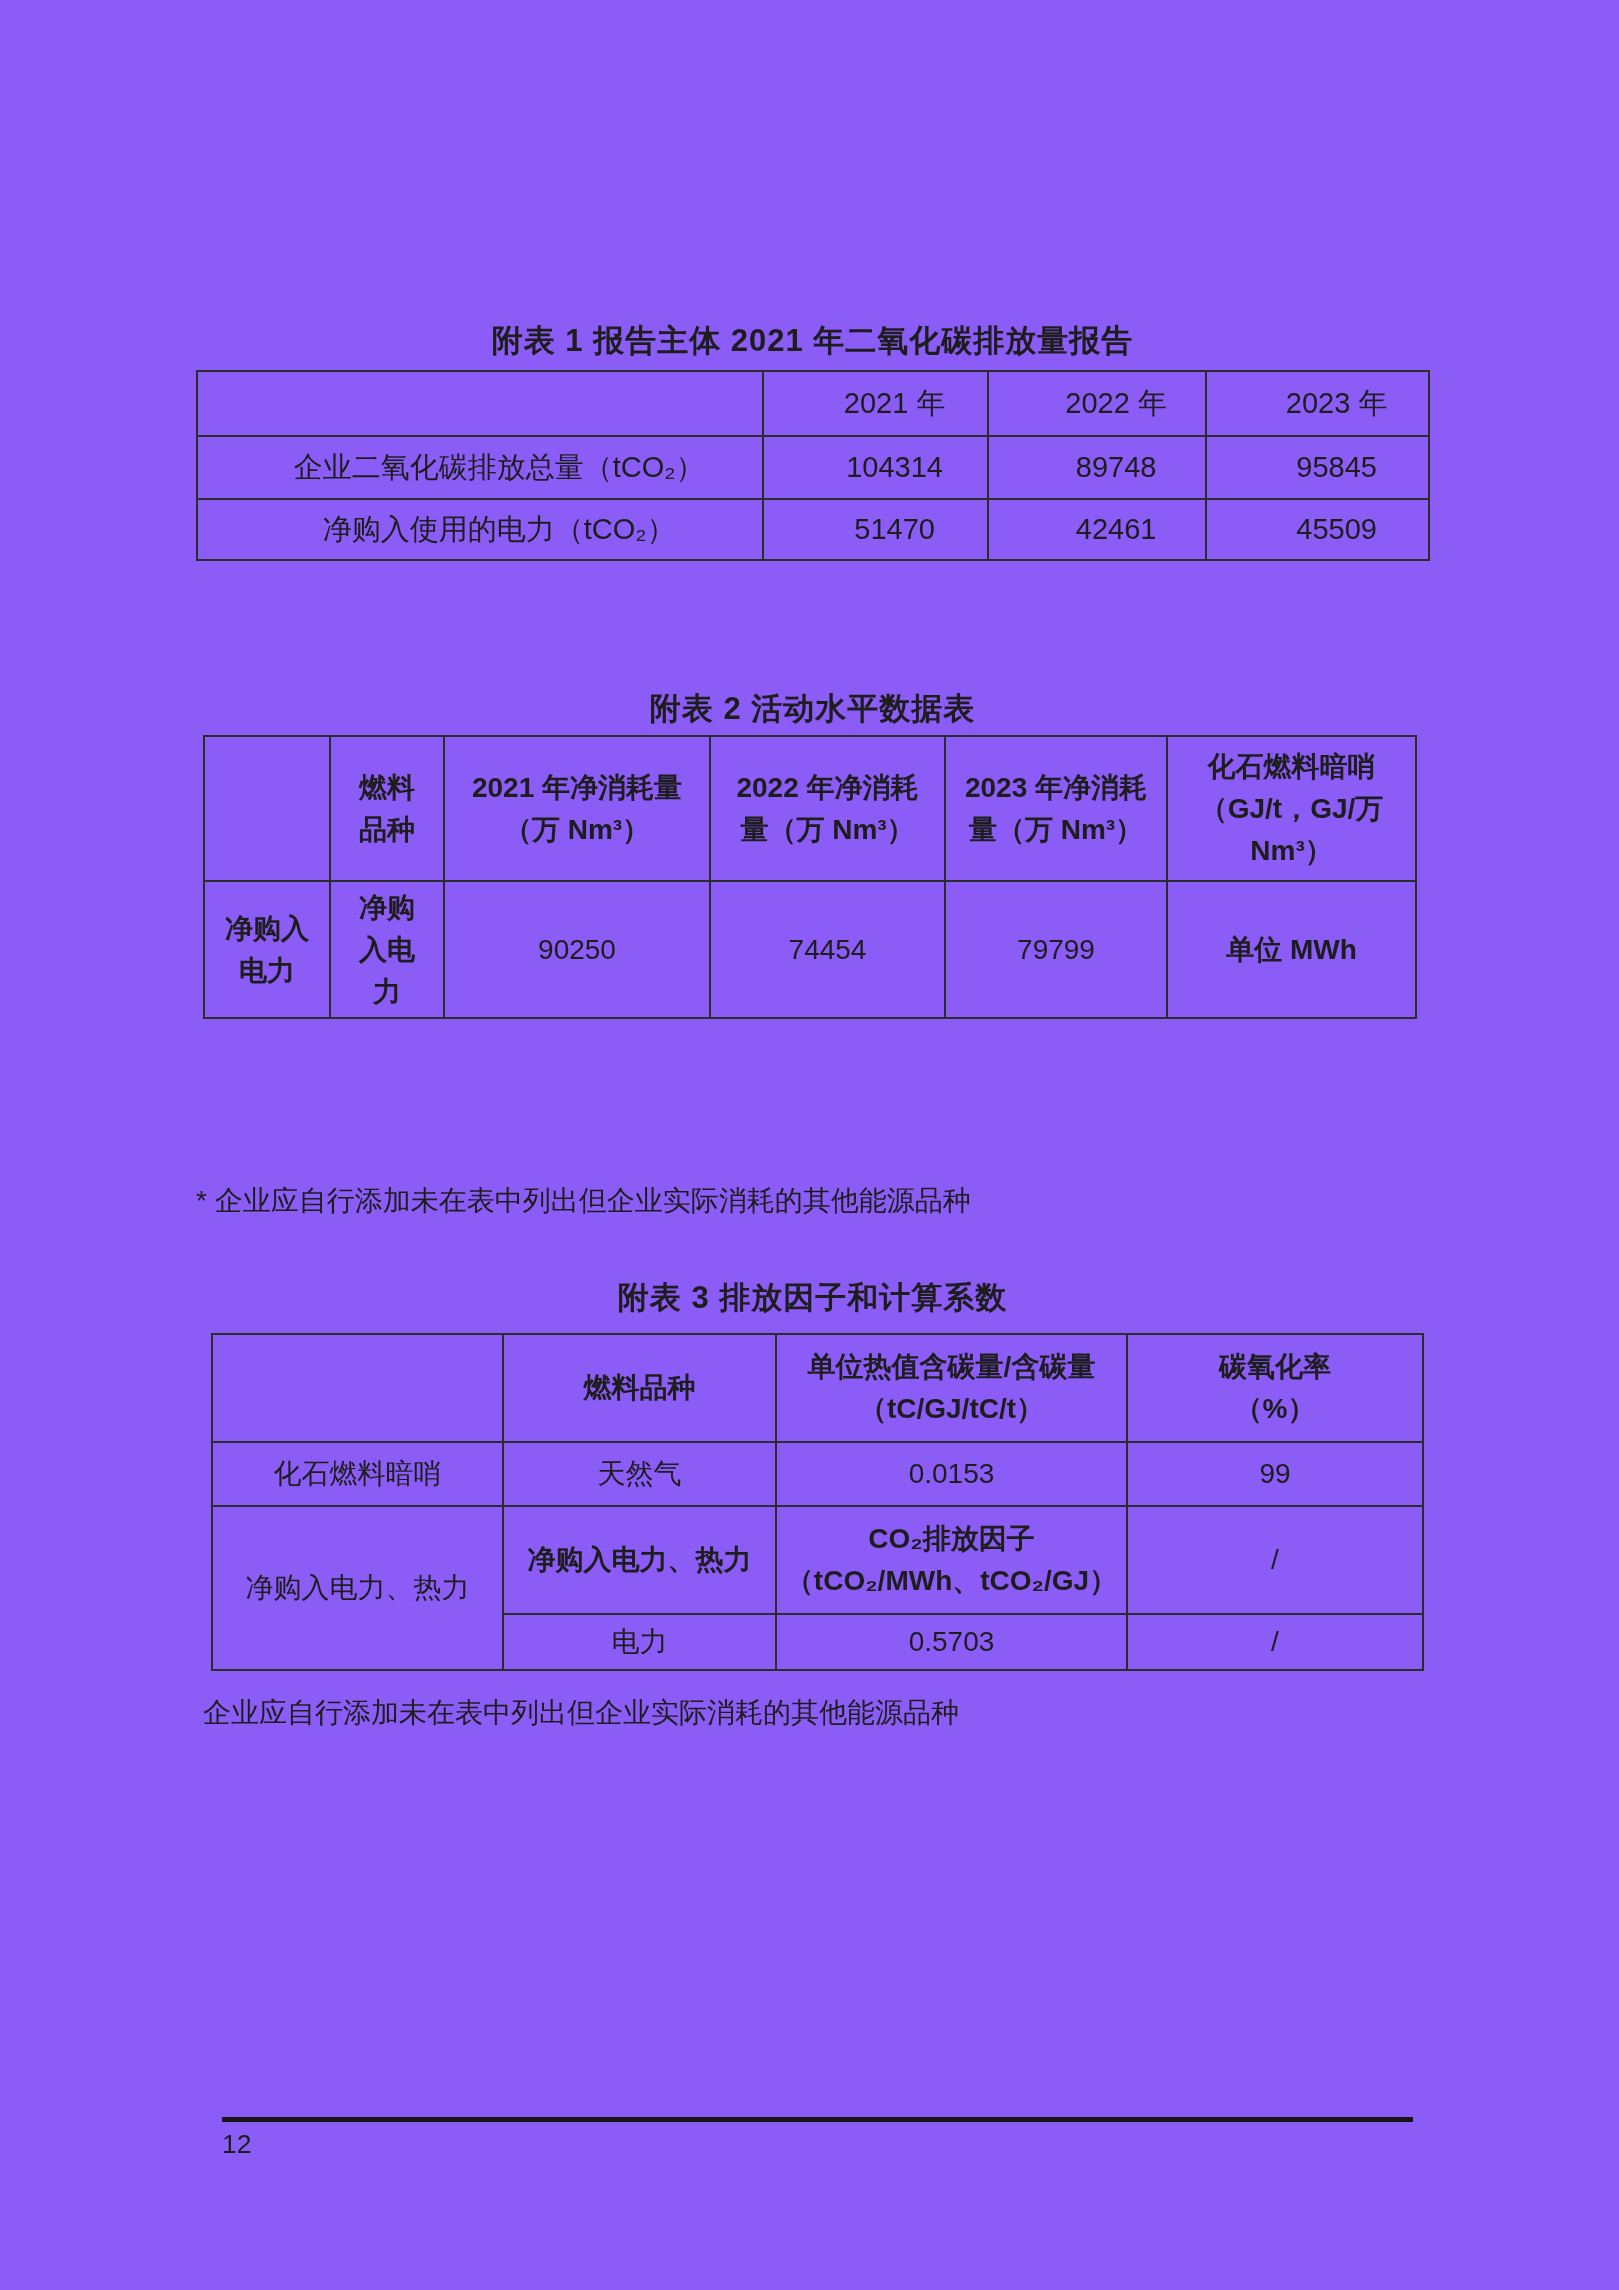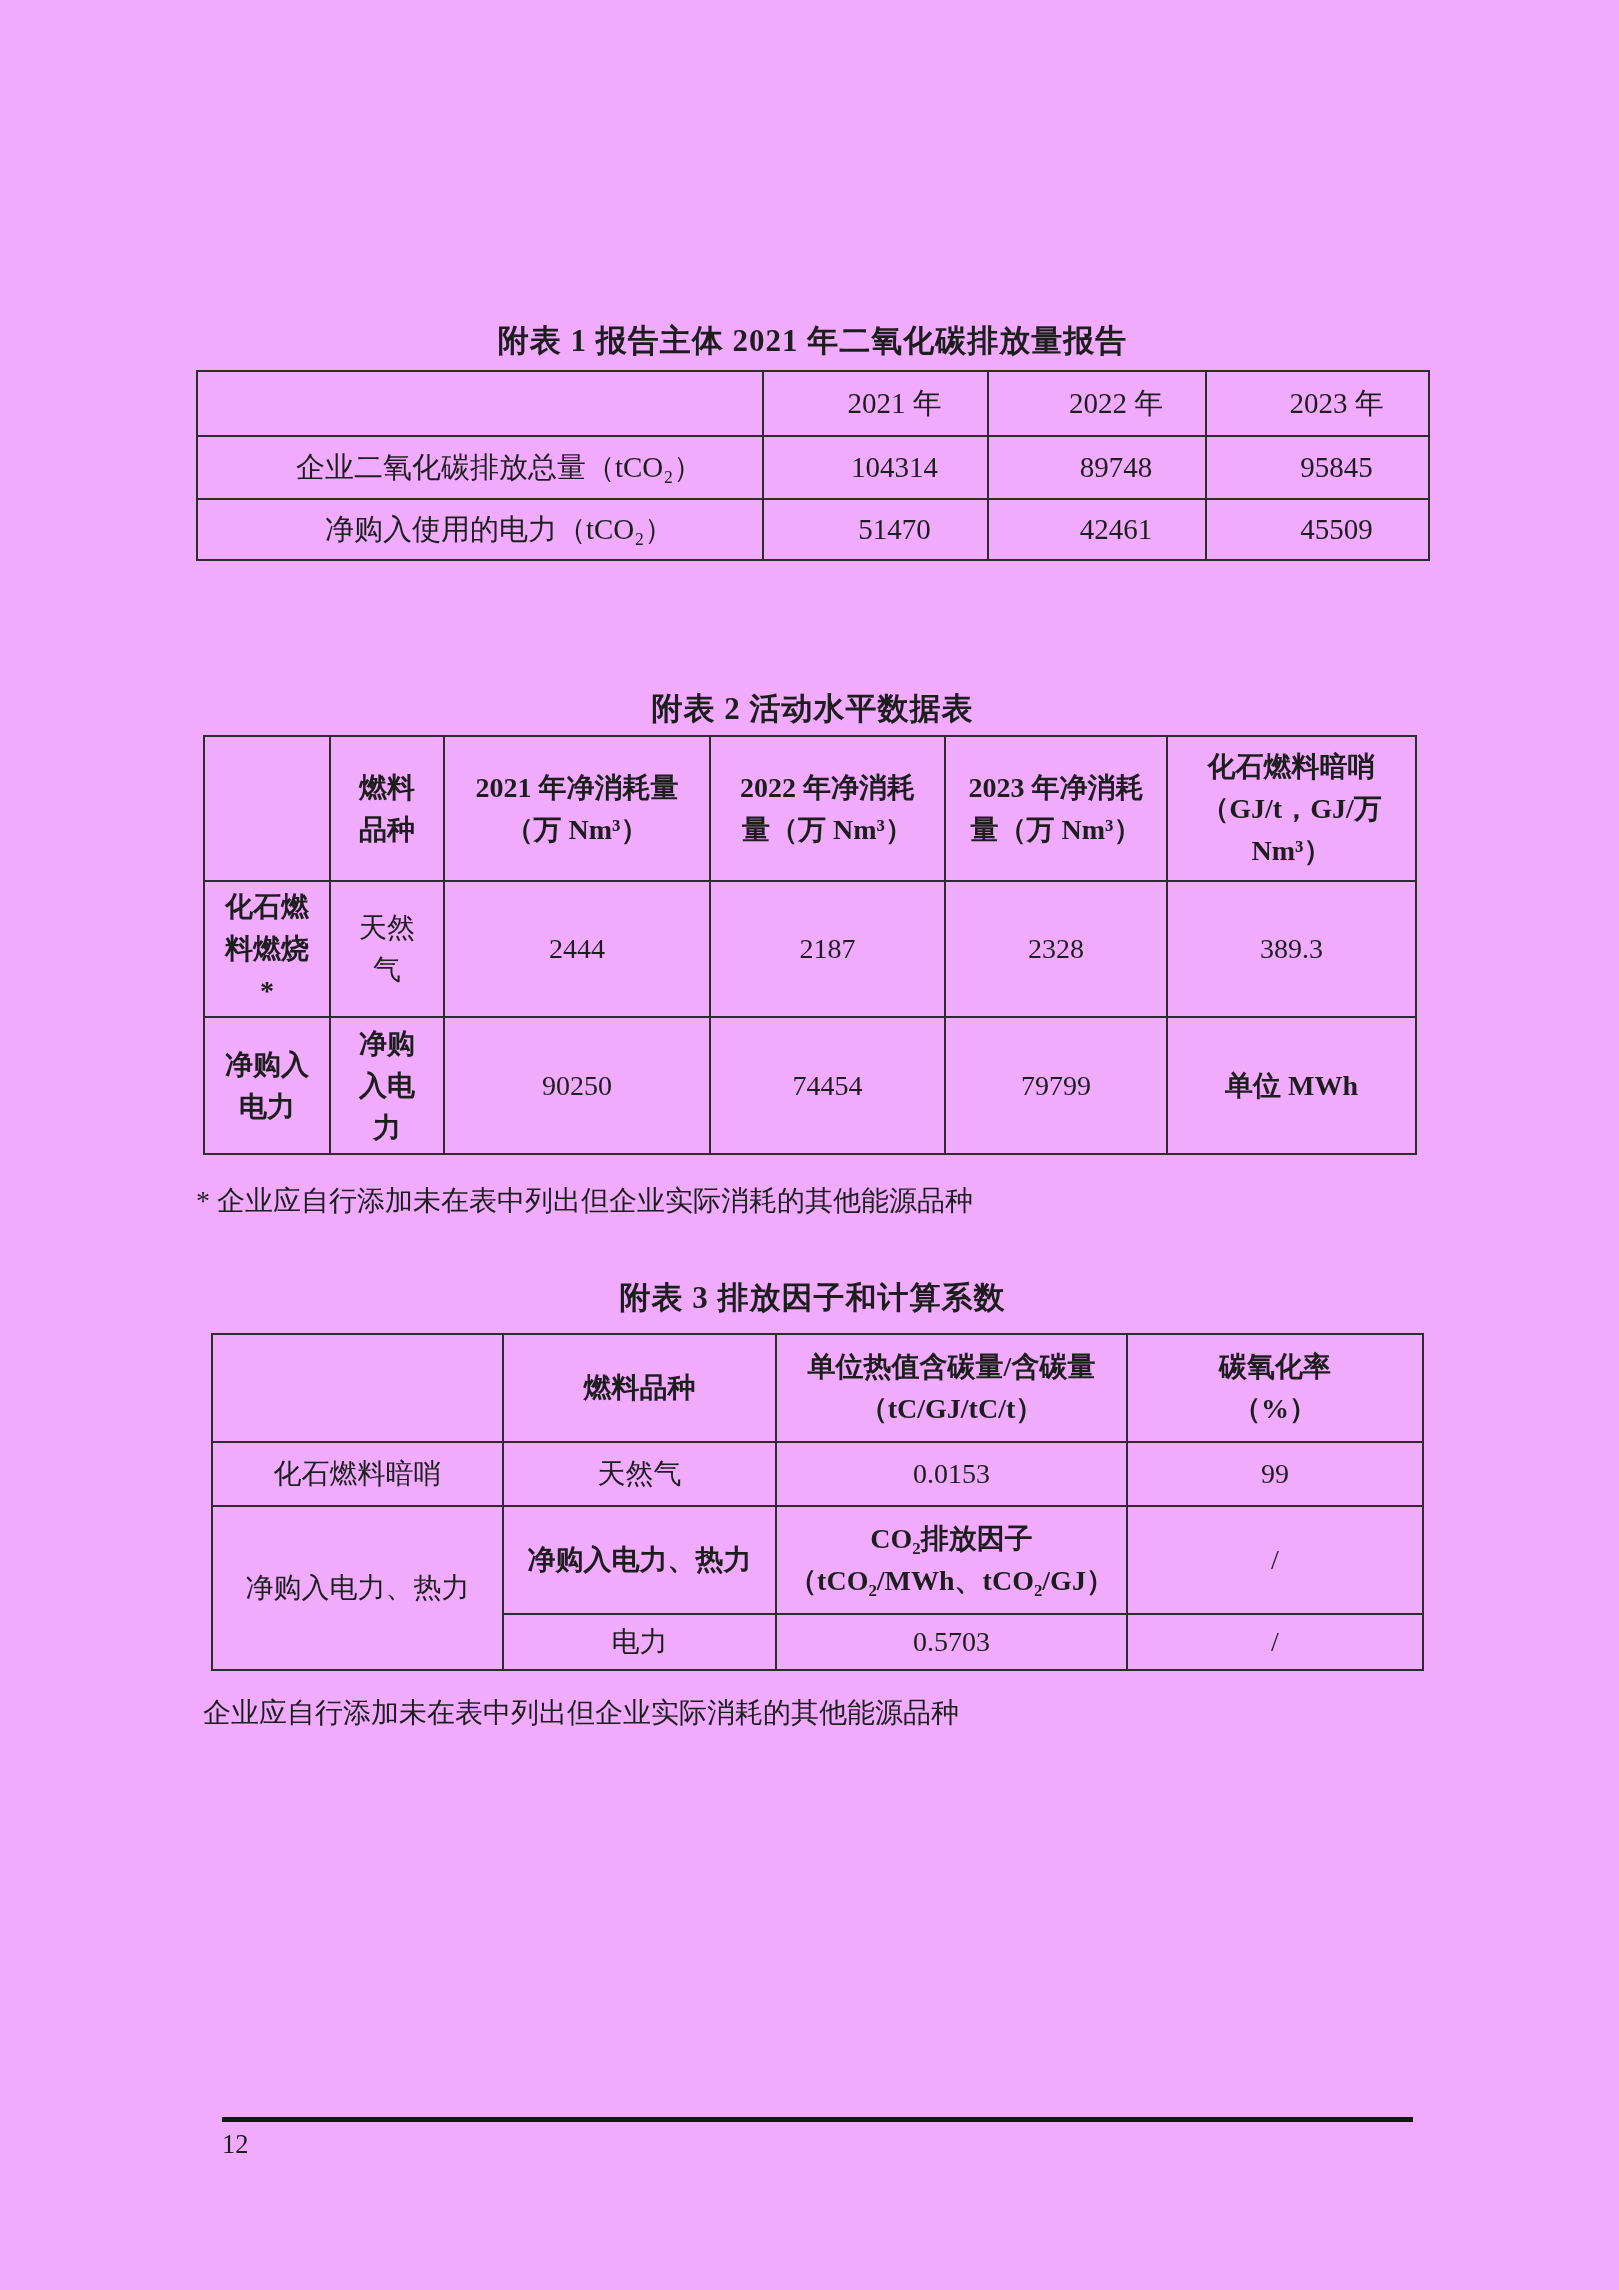--- a/index.html
+++ b/index.html
@@ -1,21 +1,21 @@
 <!DOCTYPE html>
 <html><head>
 <meta charset="utf-8">
 <style>
   html,body{margin:0;padding:0;background:#e8e8e8;}
   .page{
     position:relative;
     width:1619px;height:2291px;
     margin:0 auto;
-    background:#f0abfc;
-    font-family:Liberation Serif, serif;
+    background:#8b5cf6;
+    font-family:Liberation Sans, sans-serif;
     color:#1d1d1d;
     overflow:hidden;
   }
   .tbl-title{
     position:absolute;
     left:196px;width:1233px;
     text-align:center;
     font-weight:700;
     font-size:31px;
     letter-spacing:1px;
@@ -113,31 +113,20 @@
         <td class="b">2021 年净消耗量
 （万 Nm³）</td>
         <td class="b">2022 年净消耗
 量（万 Nm³）</td>
         <td class="b">2023 年净消耗
 量（万 Nm³）</td>
         <td class="b">化石燃料暗哨
 （GJ/t，GJ/万
 Nm³）</td>
       </tr>
-      <tr style="height:136px">
-        <td class="b">化石燃
-料燃烧
-*</td>
-        <td>天然
-气</td>
-        <td>2444</td>
-        <td>2187</td>
-        <td>2328</td>
-        <td>389.3</td>
-      </tr>
       <tr style="height:137px">
         <td class="b">净购入
 电力</td>
         <td class="b">净购
 入电
 力</td>
         <td>90250</td>
         <td>74454</td>
         <td>79799</td>
         <td class="b">单位 MWh</td>

